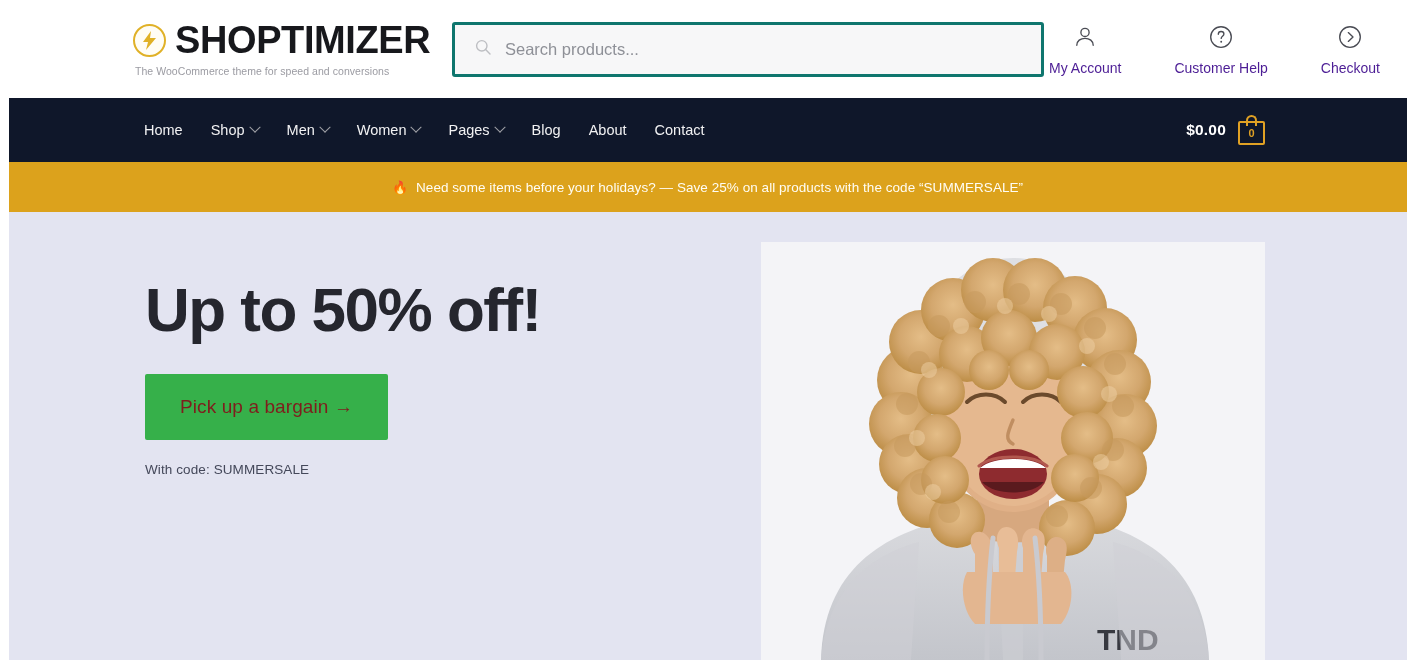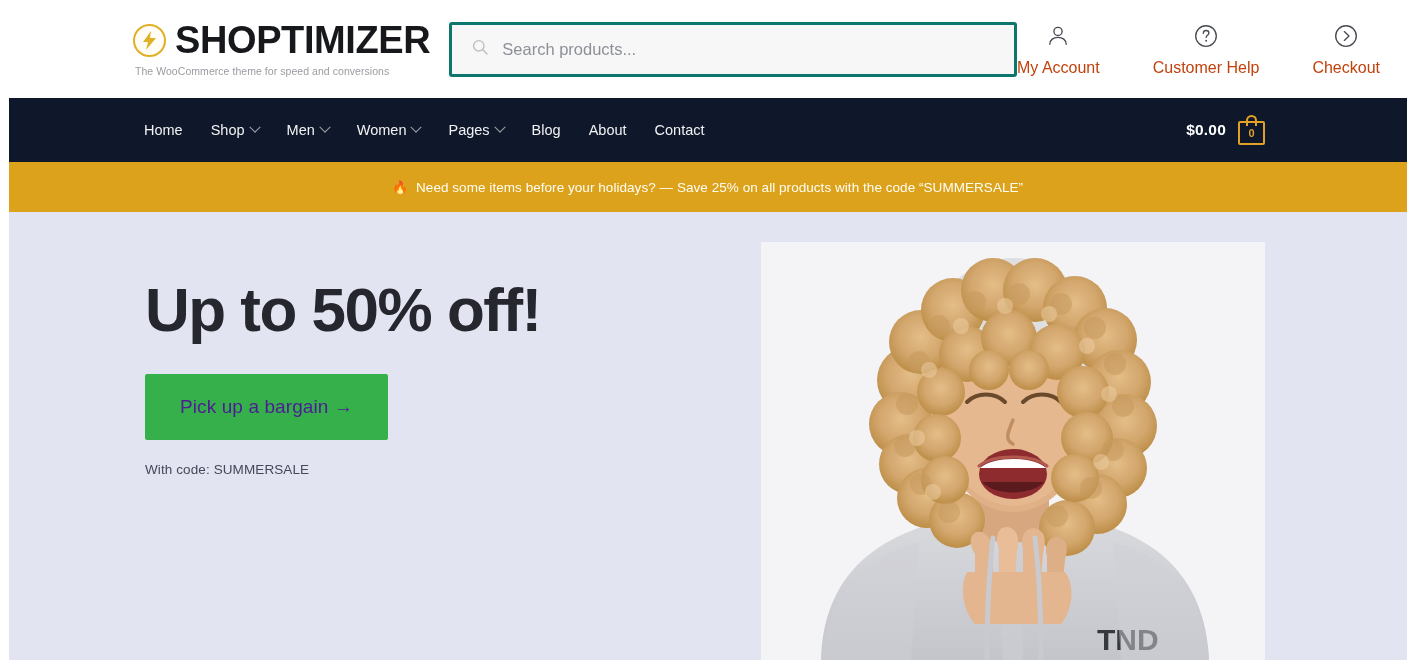--- a/index.html
+++ b/index.html
@@ -110,22 +110,22 @@
   .action-item {
     display: flex;
     flex-direction: column;
     align-items: center;
     gap: 7px;
     cursor: pointer;
     text-decoration: none;
     color: #3a3c44;
   }
   .action-label {
-    font-size: 16px;
-    color: #c2410c;
+    font-size: 14px;
+    color: #4c1d95;
     white-space: nowrap;
   }
 
   
   .nav {
     margin: 0 9px;
     height: 64px;
     background: #0f172a;
     display: flex;
     align-items: center;
@@ -255,21 +255,21 @@
     font-size: 22px;
     line-height: 1.62;
     color: #4c4f5e;
     max-width: 470px;
   }
   .hero-sub b { color: #2b2e3a; font-weight: bold; }
   .hero-cta {
     display: inline-block;
     margin-top: 32px;
     background: #36b04a;
-    color: #4c1d95;
+    color: #7f1d1d;
     font-size: 19px;
     padding: 22px 35px;
     border: none;
     border-radius: 2px;
     cursor: pointer;
     font-family: "Liberation Sans", sans-serif;
     letter-spacing: .1px;
   }
   .hero-code {
     margin-top: 22px;

